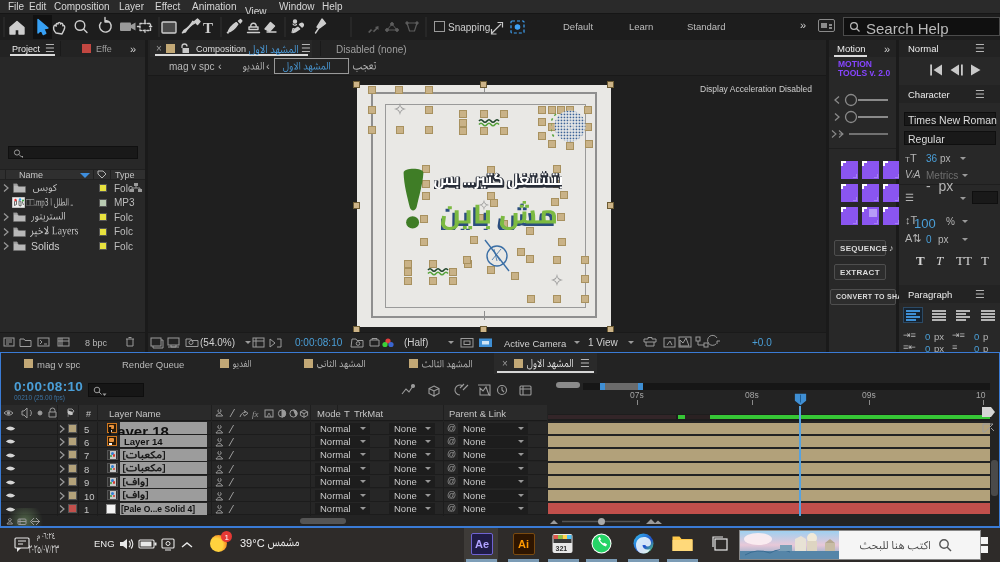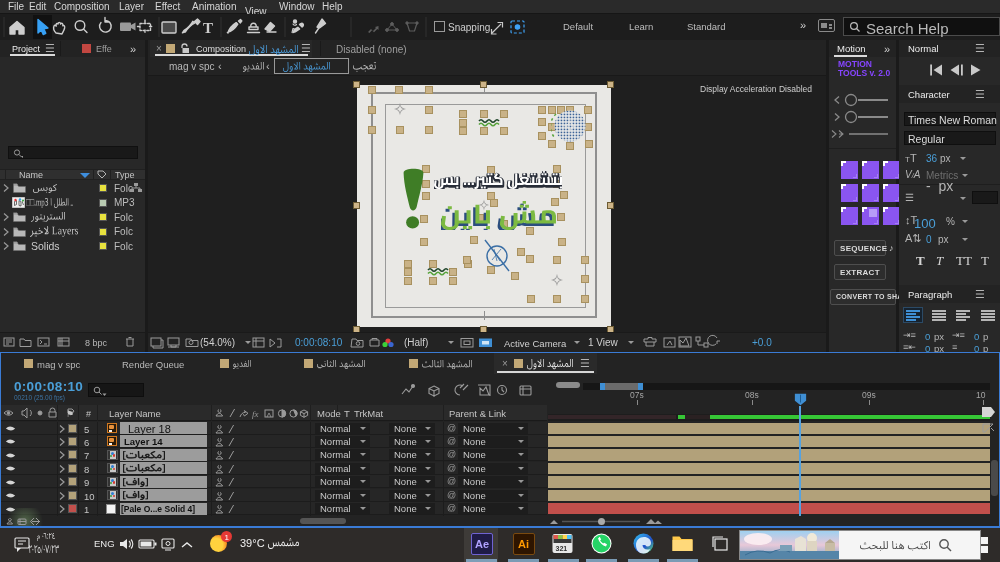--- a/index.html
+++ b/index.html
@@ -652,21 +652,21 @@
 <div class="a" style="left:443px;top:421.5px;width:1px;height:13.45px;background:#1c1c1c"></div>
 <svg class="a" style="left:59px;top:424.5px" width="6" height="8">
     <path d="M1 0.5l4 3.5-4 3.5" fill="none" stroke="#9a9a9a" stroke-width="1.2"></path>
   </svg>
 <div class="a" style="left:68px;top:423.5px;width:9px;height:9px;background:#b3a27a;border:1px solid #555"></div>
 <div class="t" style="left:84px;top:423.5px;font-size:9.5px;color:#c5c5c5">5</div>
 <div class="a" style="left:107px;top:423.0px;width:10px;height:10px;background:#2a1a08;border:1px solid #d07820"></div>
 <div class="a" style="left:109px;top:425.0px;width:5px;height:4px;background:#e8923c;border-radius:1px"></div>
 <div class="a" style="left:108.5px;top:429.5px;width:3px;height:2.5px;background:#f5f5f5"></div>
 <div class="a" style="left:120px;top:422.0px;width:87px;height:11.95px;background:#9c9c9c"></div>
-<div class="t" style="left:128px;top:423.0px;font-size:11px;font-weight:normal;color:#111">Layer 18</div>
+<div class="t" style="left:108px;top:423.0px;font-size:15px;font-weight:bold;color:#111">Layer 18</div>
 <svg class="a" style="left:214px;top:422.5px" width="40" height="12" viewBox="0 0 40 12">
 <g stroke="#9b9b9b" fill="none" stroke-width="1">
       <path d="M2 10c2-3.5 4.6-3.5 6.6 0z M5 2.5a1.6 1.6 0 1 0 1 0"></path>
       <path d="M15 10l4.6-8"></path>
     </g>
   </svg>
 <div class="dd" style="left:315px;top:422.5px;width:55px;height:11px;line-height:11px">Normal</div>
 <div class="dd" style="left:389px;top:422.5px;width:46px;height:11px;line-height:11px">None</div>
 <div class="t" style="left:447px;top:422.5px;font-size:9px;color:#9b9b9b">@</div>
 <div class="dd" style="left:458px;top:422.5px;width:70px;height:11px;line-height:11px">None</div>

